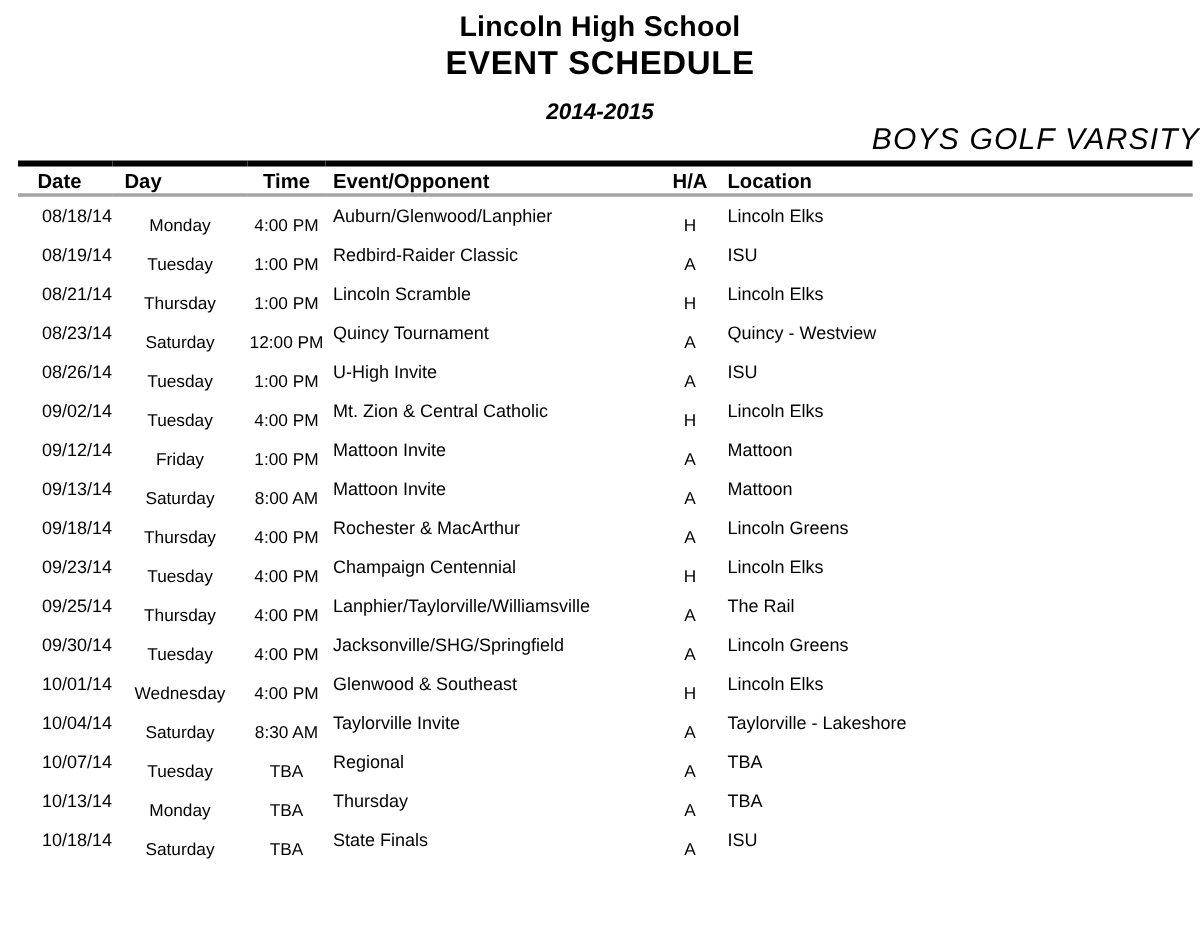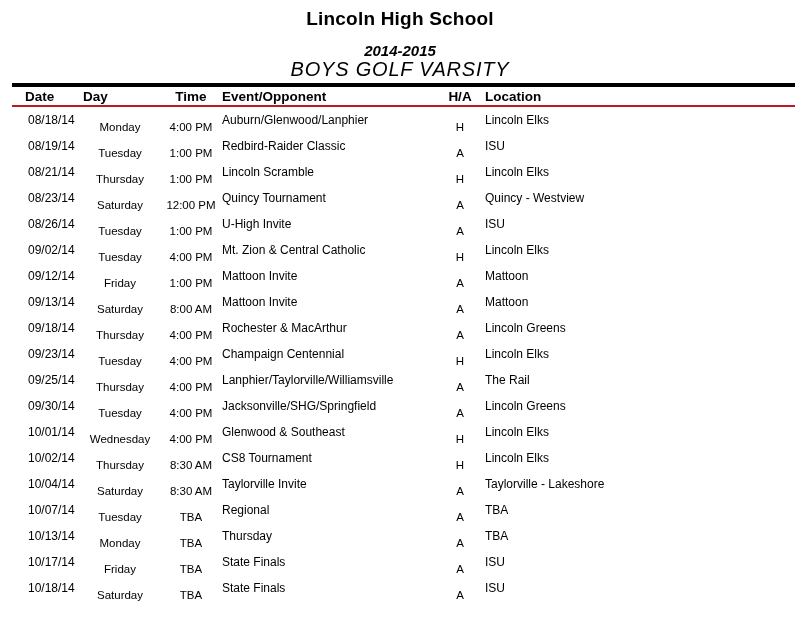--- a/index.html
+++ b/index.html
@@ -33,31 +33,32 @@
     font-weight: bold;
     font-style: italic;
     margin-top: 13px;
     line-height: 16px;
   }
   .team {
     font-size: 20px;
     font-style: italic;
     line-height: 21px;
     letter-spacing: 0.8px;
+    text-align: right;
   }
   table.schedule {
     border-collapse: collapse;
     table-layout: fixed;
     margin-left: 12px;
     margin-top: 3px;
     width: 783px;
   }
   thead tr {
     border-top: 4px solid #000000;
-    border-bottom: 2px solid #b91c1c;
+    border-bottom: 2px solid #a3a3a3;
   }
   th {
     font-size: 13.5px;
     font-weight: bold;
     height: 21px;
     padding: 0;
     vertical-align: middle;
     text-align: left;
     white-space: nowrap;
   }
@@ -84,20 +85,21 @@
   
   td.lower { padding-top: 14px; }
 </style>
 </head>
 <body>
 
 <div class="page">
 
   <div class="doc-header">
     <div class="school-name">Lincoln High School</div>
+    <div class="event-title">EVENT SCHEDULE</div>
     <div class="season">2014-2015</div>
     <div class="team">BOYS GOLF VARSITY</div>
   </div>
 
   <table class="schedule">
     <colgroup>
       <col style="width:63px">
       <col style="width:90px">
       <col style="width:52px">
       <col style="width:223px">
@@ -226,28 +228,20 @@
 
   <tr>
     <td class="c-date">10/01/14</td>
     <td class="c-day lower">Wednesday</td>
     <td class="c-time lower">4:00 PM</td>
     <td class="c-event">Glenwood &amp; Southeast</td>
     <td class="c-ha lower">H</td>
     <td class="c-location">Lincoln Elks</td>
   </tr>
 
-  <tr>
-    <td class="c-date">10/02/14</td>
-    <td class="c-day lower">Thursday</td>
-    <td class="c-time lower">8:30 AM</td>
-    <td class="c-event">CS8 Tournament</td>
-    <td class="c-ha lower">H</td>
-    <td class="c-location">Lincoln Elks</td>
-  </tr>
 
   <tr>
     <td class="c-date">10/04/14</td>
     <td class="c-day lower">Saturday</td>
     <td class="c-time lower">8:30 AM</td>
     <td class="c-event">Taylorville Invite</td>
     <td class="c-ha lower">A</td>
     <td class="c-location">Taylorville - Lakeshore</td>
   </tr>
 
@@ -262,33 +256,25 @@
 
   <tr>
     <td class="c-date">10/13/14</td>
     <td class="c-day lower">Monday</td>
     <td class="c-time lower">TBA</td>
     <td class="c-event">Thursday</td>
     <td class="c-ha lower">A</td>
     <td class="c-location">TBA</td>
   </tr>
 
-  <tr>
-    <td class="c-date">10/17/14</td>
-    <td class="c-day lower">Friday</td>
+
+  <tr>
+    <td class="c-date">10/18/14</td>
+    <td class="c-day lower">Saturday</td>
     <td class="c-time lower">TBA</td>
     <td class="c-event">State Finals</td>
     <td class="c-ha lower">A</td>
     <td class="c-location">ISU</td>
   </tr>
-
-  <tr>
-    <td class="c-date">10/18/14</td>
-    <td class="c-day lower">Saturday</td>
-    <td class="c-time lower">TBA</td>
-    <td class="c-event">State Finals</td>
-    <td class="c-ha lower">A</td>
-    <td class="c-location">ISU</td>
-  </tr>
 </tbody>
   </table>
 
 </div>
 
 </body></html>

